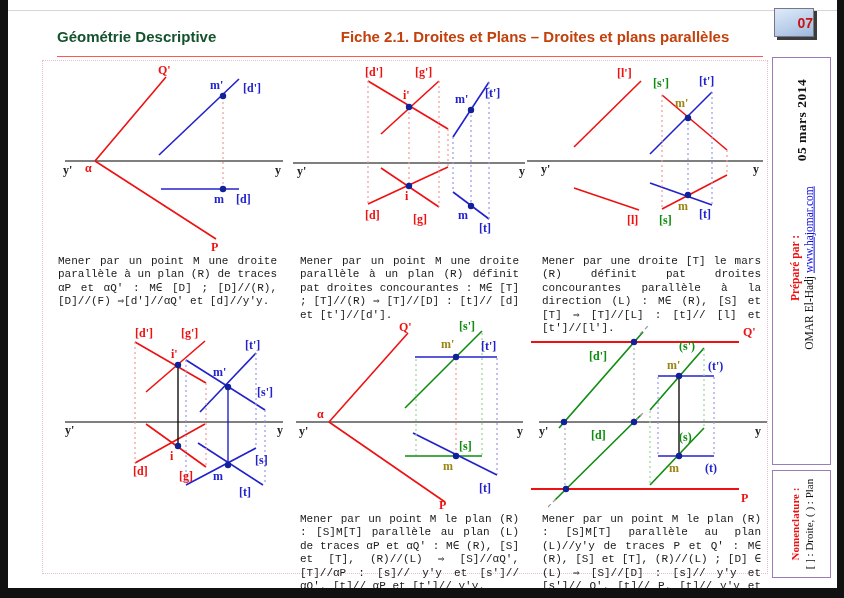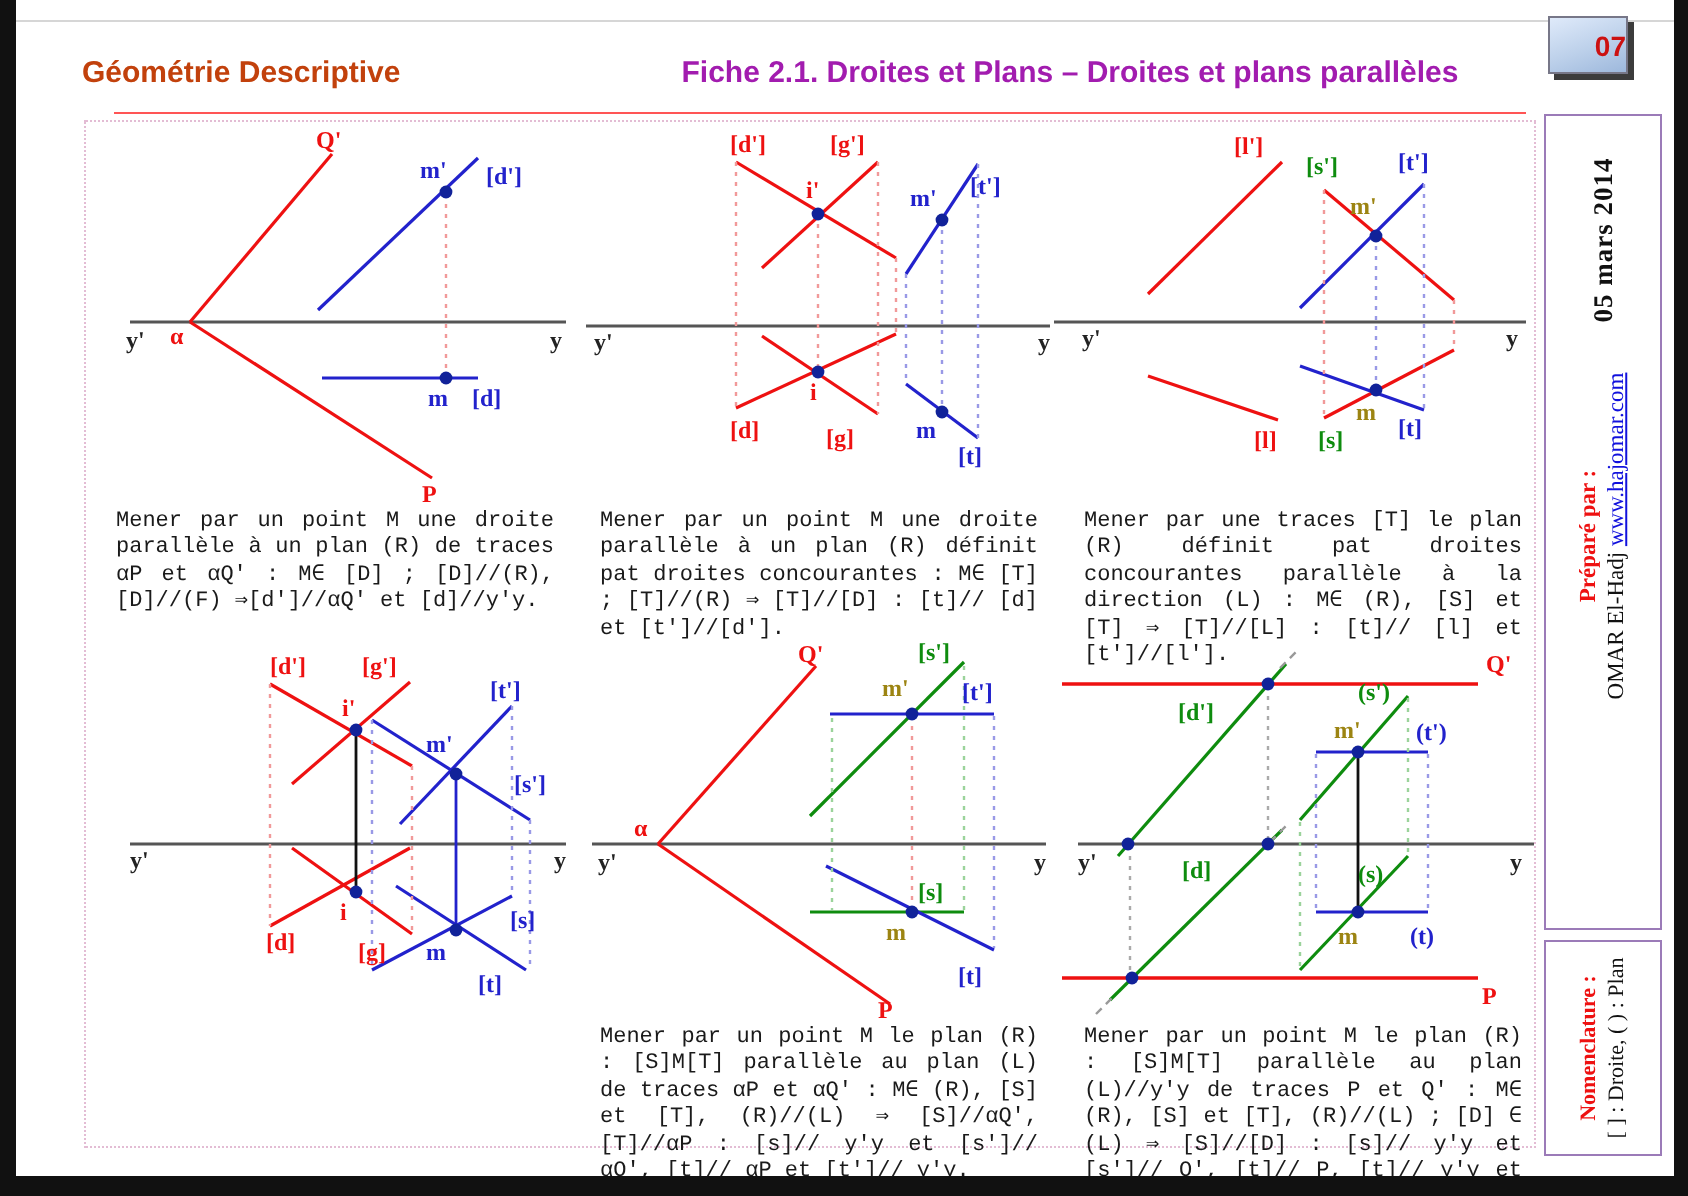--- a/index.html
+++ b/index.html
@@ -4,23 +4,23 @@
 <style>
   html,body{margin:0;padding:0;background:#2a2a2a;}
   .screen{position:relative;width:844px;height:598px;background:#fff;overflow:hidden;
           font-family:"Liberation Sans",sans-serif;}
   .bar{position:absolute;background:#111;}
   .bar-left{left:0;top:0;width:8px;height:598px;}
   .bar-right{left:837px;top:0;width:7px;height:598px;}
   .bar-bottom{left:0;top:588px;width:844px;height:10px;}
   .topline{position:absolute;left:8px;top:10px;width:829px;height:1px;background:#d6d6d6;}
 
-  .hdr-left{position:absolute;left:41px;top:28px;font-size:15px;font-weight:bold;color:#c2410c;}
+  .hdr-left{position:absolute;left:57px;top:28px;font-size:15px;font-weight:bold;color:#14532d;}
   .hdr-center{position:absolute;left:300px;top:28px;width:470px;text-align:center;
-              font-size:15px;font-weight:bold;color:#a21caf;}
+              font-size:15px;font-weight:bold;color:#c2410c;}
   .hdr-rule{position:absolute;left:57px;top:56px;width:706px;height:1px;background:#f55;}
 
   .pagenum{position:absolute;left:774px;top:8px;width:38px;height:27px;
            background:linear-gradient(160deg,#dfeafa 0%,#bcd0ea 55%,#9db8dc 100%);
            border:1px solid #778;box-shadow:3px 3px 0 #3c3c3c;
            display:flex;align-items:center;justify-content:flex-end;
            font-family:Liberation Sans, sans-serif;font-weight:bold;font-size:14px;color:#c11;}
 
   .sidebox{position:absolute;left:772px;width:57px;border:1px solid #9b7bb8;background:#fff;}
   .sidebox1{top:57px;height:406px;}
@@ -153,21 +153,21 @@
           <text x="226" y="112" fill="#222222">y</text>
           <text x="90" y="16" fill="#ee1111">[l']</text>
           <text x="100" y="163" fill="#ee1111">[l]</text>
           <text x="126" y="26" fill="#0e8c0e">[s']</text>
           <text x="172" y="24" fill="#2222cc">[t']</text>
           <text x="148" y="46" fill="#9c8412">m'</text>
           <text x="151" y="149" fill="#9c8412">m</text>
           <text x="132" y="163" fill="#0e8c0e">[s]</text>
           <text x="172" y="157" fill="#2222cc">[t]</text>
         </svg>
-      <p class="caption">Mener par une traces [T] le plan (R) définit pat droites concourantes parallèle à la direction (L) : M∈ (R), [S] et [T] ⇒ [T]//[L] : [t]// [l] et [t']//[l'].</p>
+      <p class="caption">Mener par une droite [T] le mars (R) définit pat droites concourantes parallèle à la direction (L) : M∈ (R), [S] et [T] ⇒ [T]//[L] : [t]// [l] et [t']//[l'].</p>
     </div>
     <div class="cell">
       <svg width="242" height="192" viewBox="0 0 242 192">
           <line x1="22" y1="103" x2="240" y2="103" stroke="#555555" stroke-width="1.6"></line>
           <line x1="92" y1="23" x2="163" y2="64" stroke="#ee1111" stroke-width="1.6"></line>
           <line x1="103" y1="73" x2="162" y2="22" stroke="#ee1111" stroke-width="1.6"></line>
           <line x1="92" y1="144" x2="162" y2="105" stroke="#ee1111" stroke-width="1.6"></line>
           <line x1="103" y1="105" x2="163" y2="148" stroke="#ee1111" stroke-width="1.6"></line>
           <line x1="135" y1="46" x2="135" y2="127" stroke="#111111" stroke-width="1.4"></line>
           <line x1="143" y1="41" x2="222" y2="91" stroke="#2222cc" stroke-width="1.6"></line>

